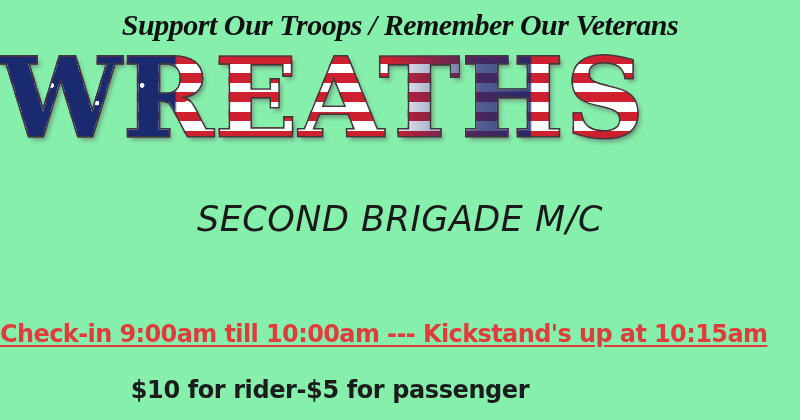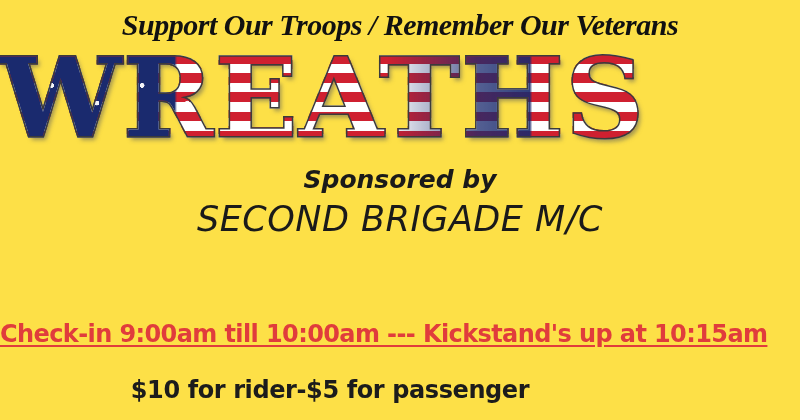--- a/index.html
+++ b/index.html
@@ -12,21 +12,21 @@
     width: 800px;
     height: 420px;
     overflow: hidden;
     font-family: "Liberation Sans", sans-serif;
   }
 
   #flyer {
     position: relative;
     width: 800px;
     height: 420px;
-    background: #fde047;
+    background: #86efac;
     overflow: hidden;
   }
 
   
   .tagline {
     position: absolute;
     top: 8px;
     left: 0;
     width: 800px;
     text-align: center;
@@ -216,21 +216,20 @@
 
   <div class="tagline">Support Our Troops / Remember Our Veterans</div>
 
   <div class="wordmark">
     <span class="wordmark-inner">
       <span class="wm-text wm-outline" aria-hidden="true">WREATHS</span>
       <span class="wm-text wm-fill">WREATHS</span>
     </span>
   </div>
 
-  <div class="sponsored">Sponsored by</div>
 
   <div class="club">SECOND BRIGADE M/C</div>
 
 
   <div class="checkin">
     <span class="u">Check-in 9:00am till 10:00am --- Kickstand's up at 10:15am</span>
   </div>
 
   <div class="price">$10 for rider-$5 for passenger</div>
 

